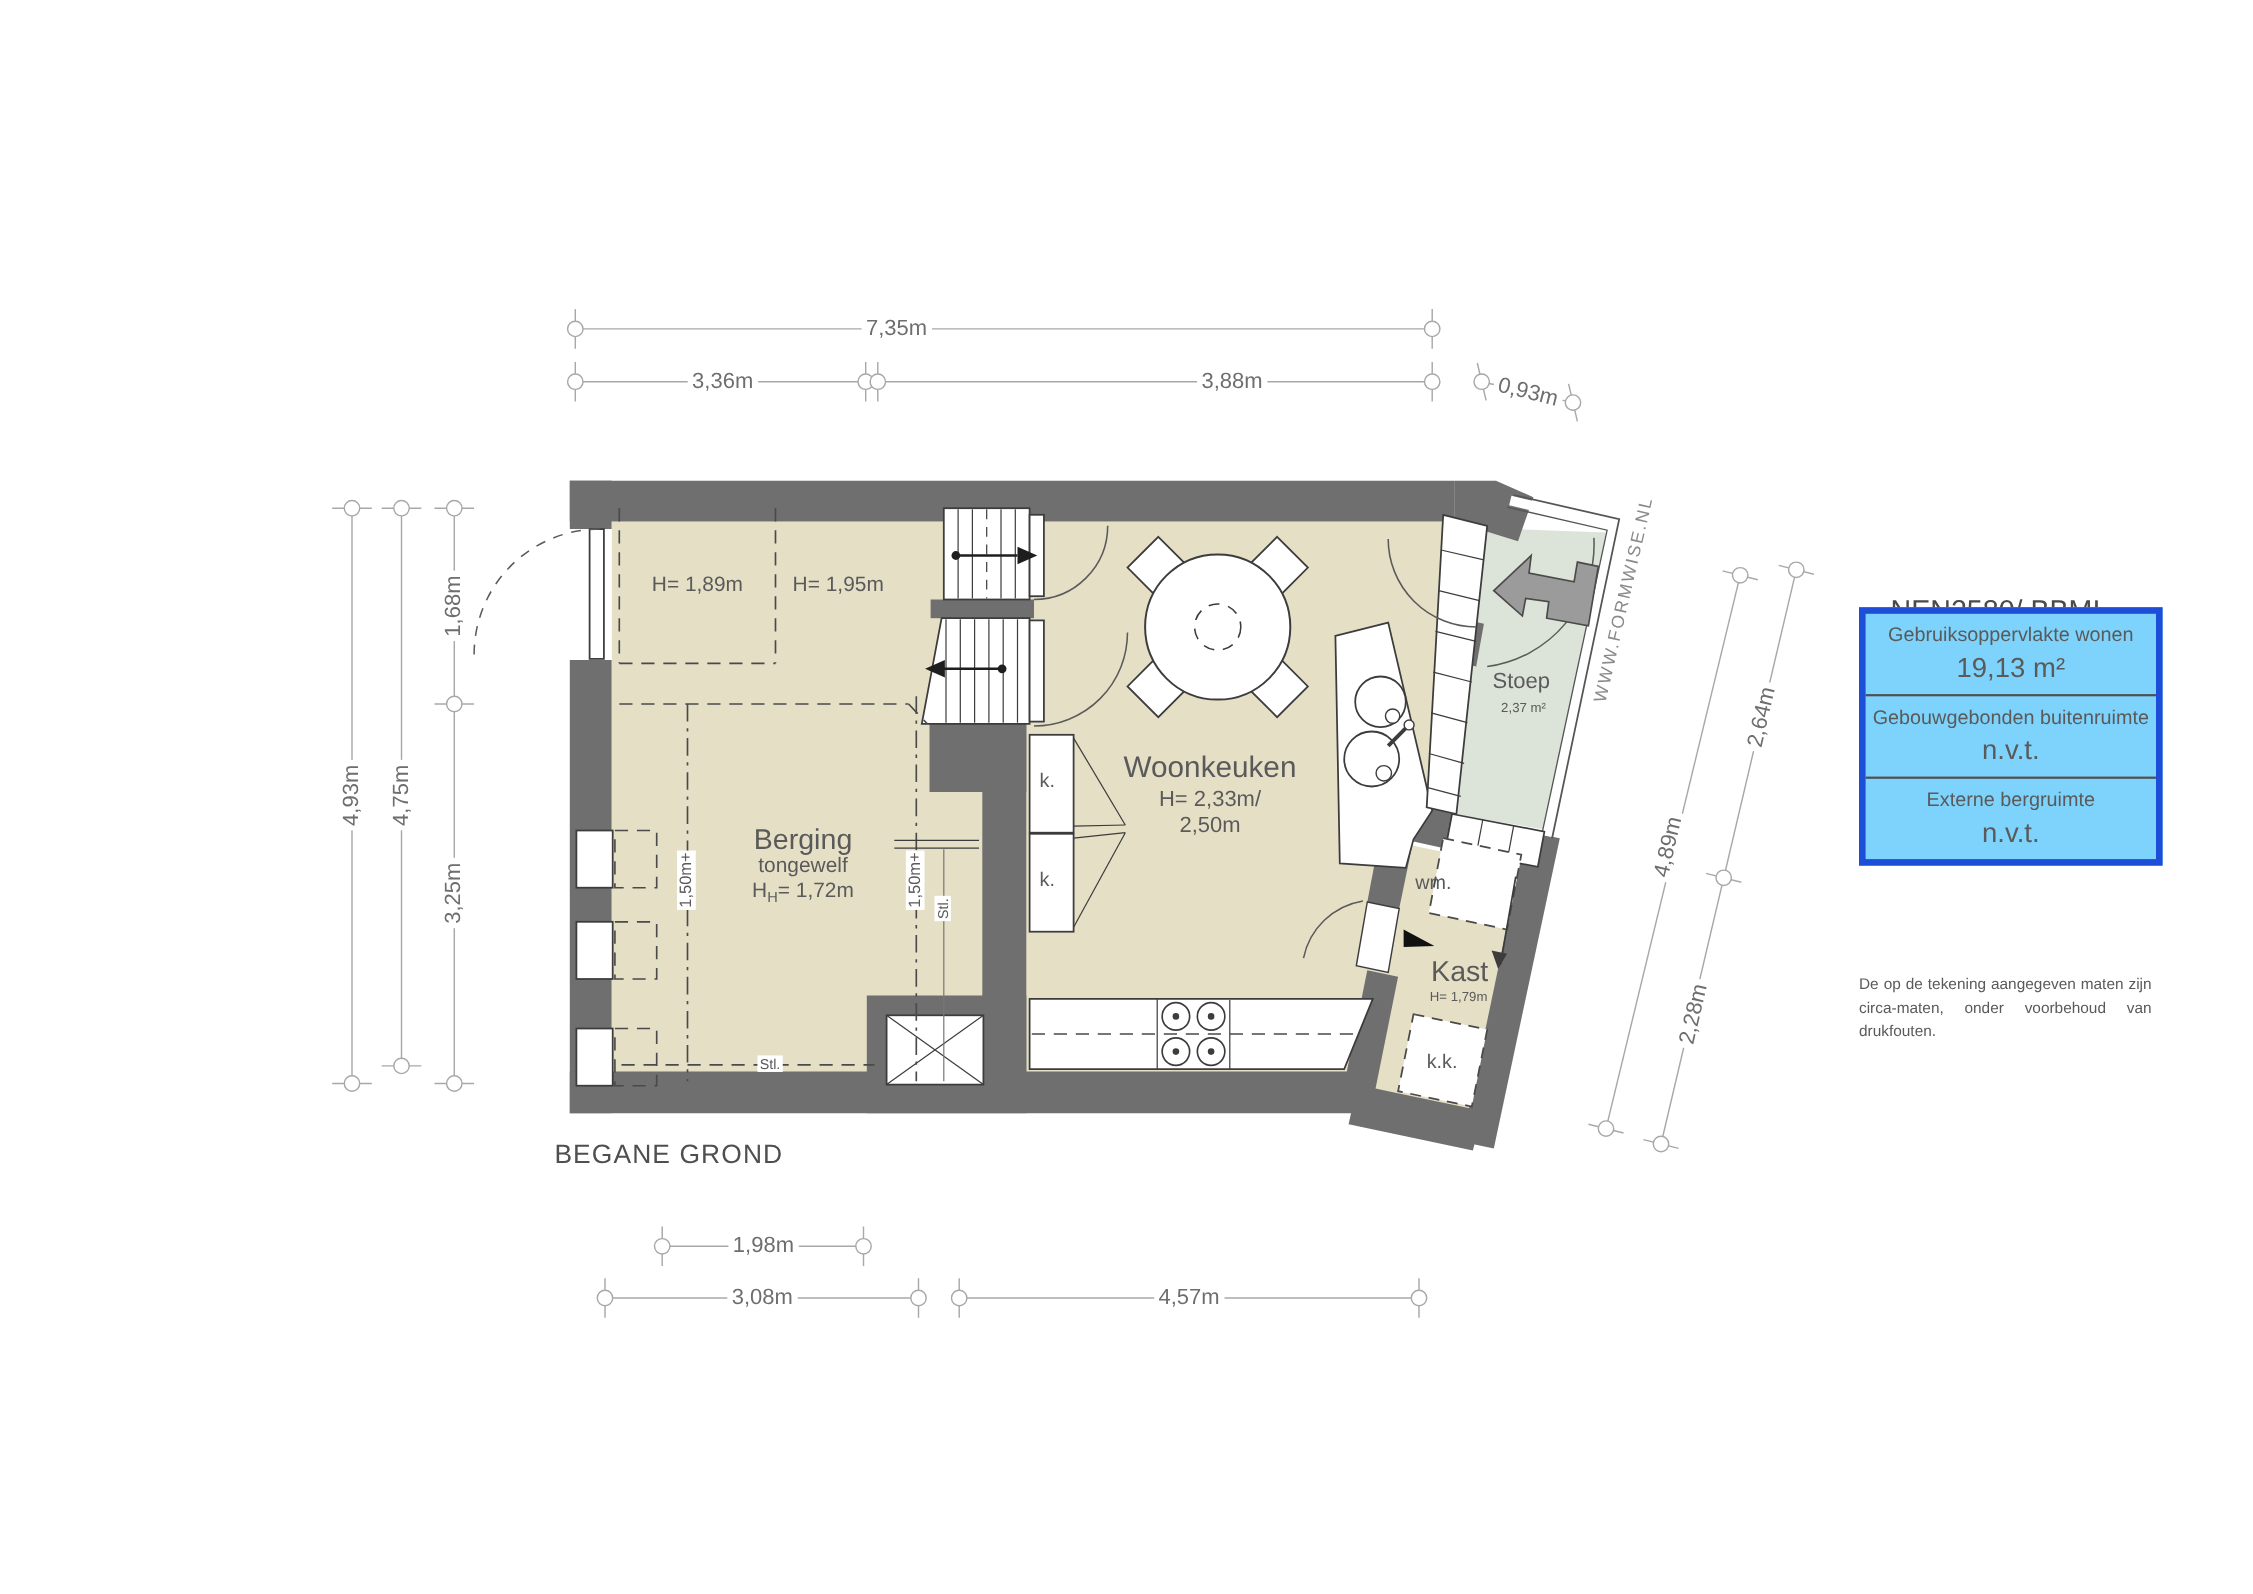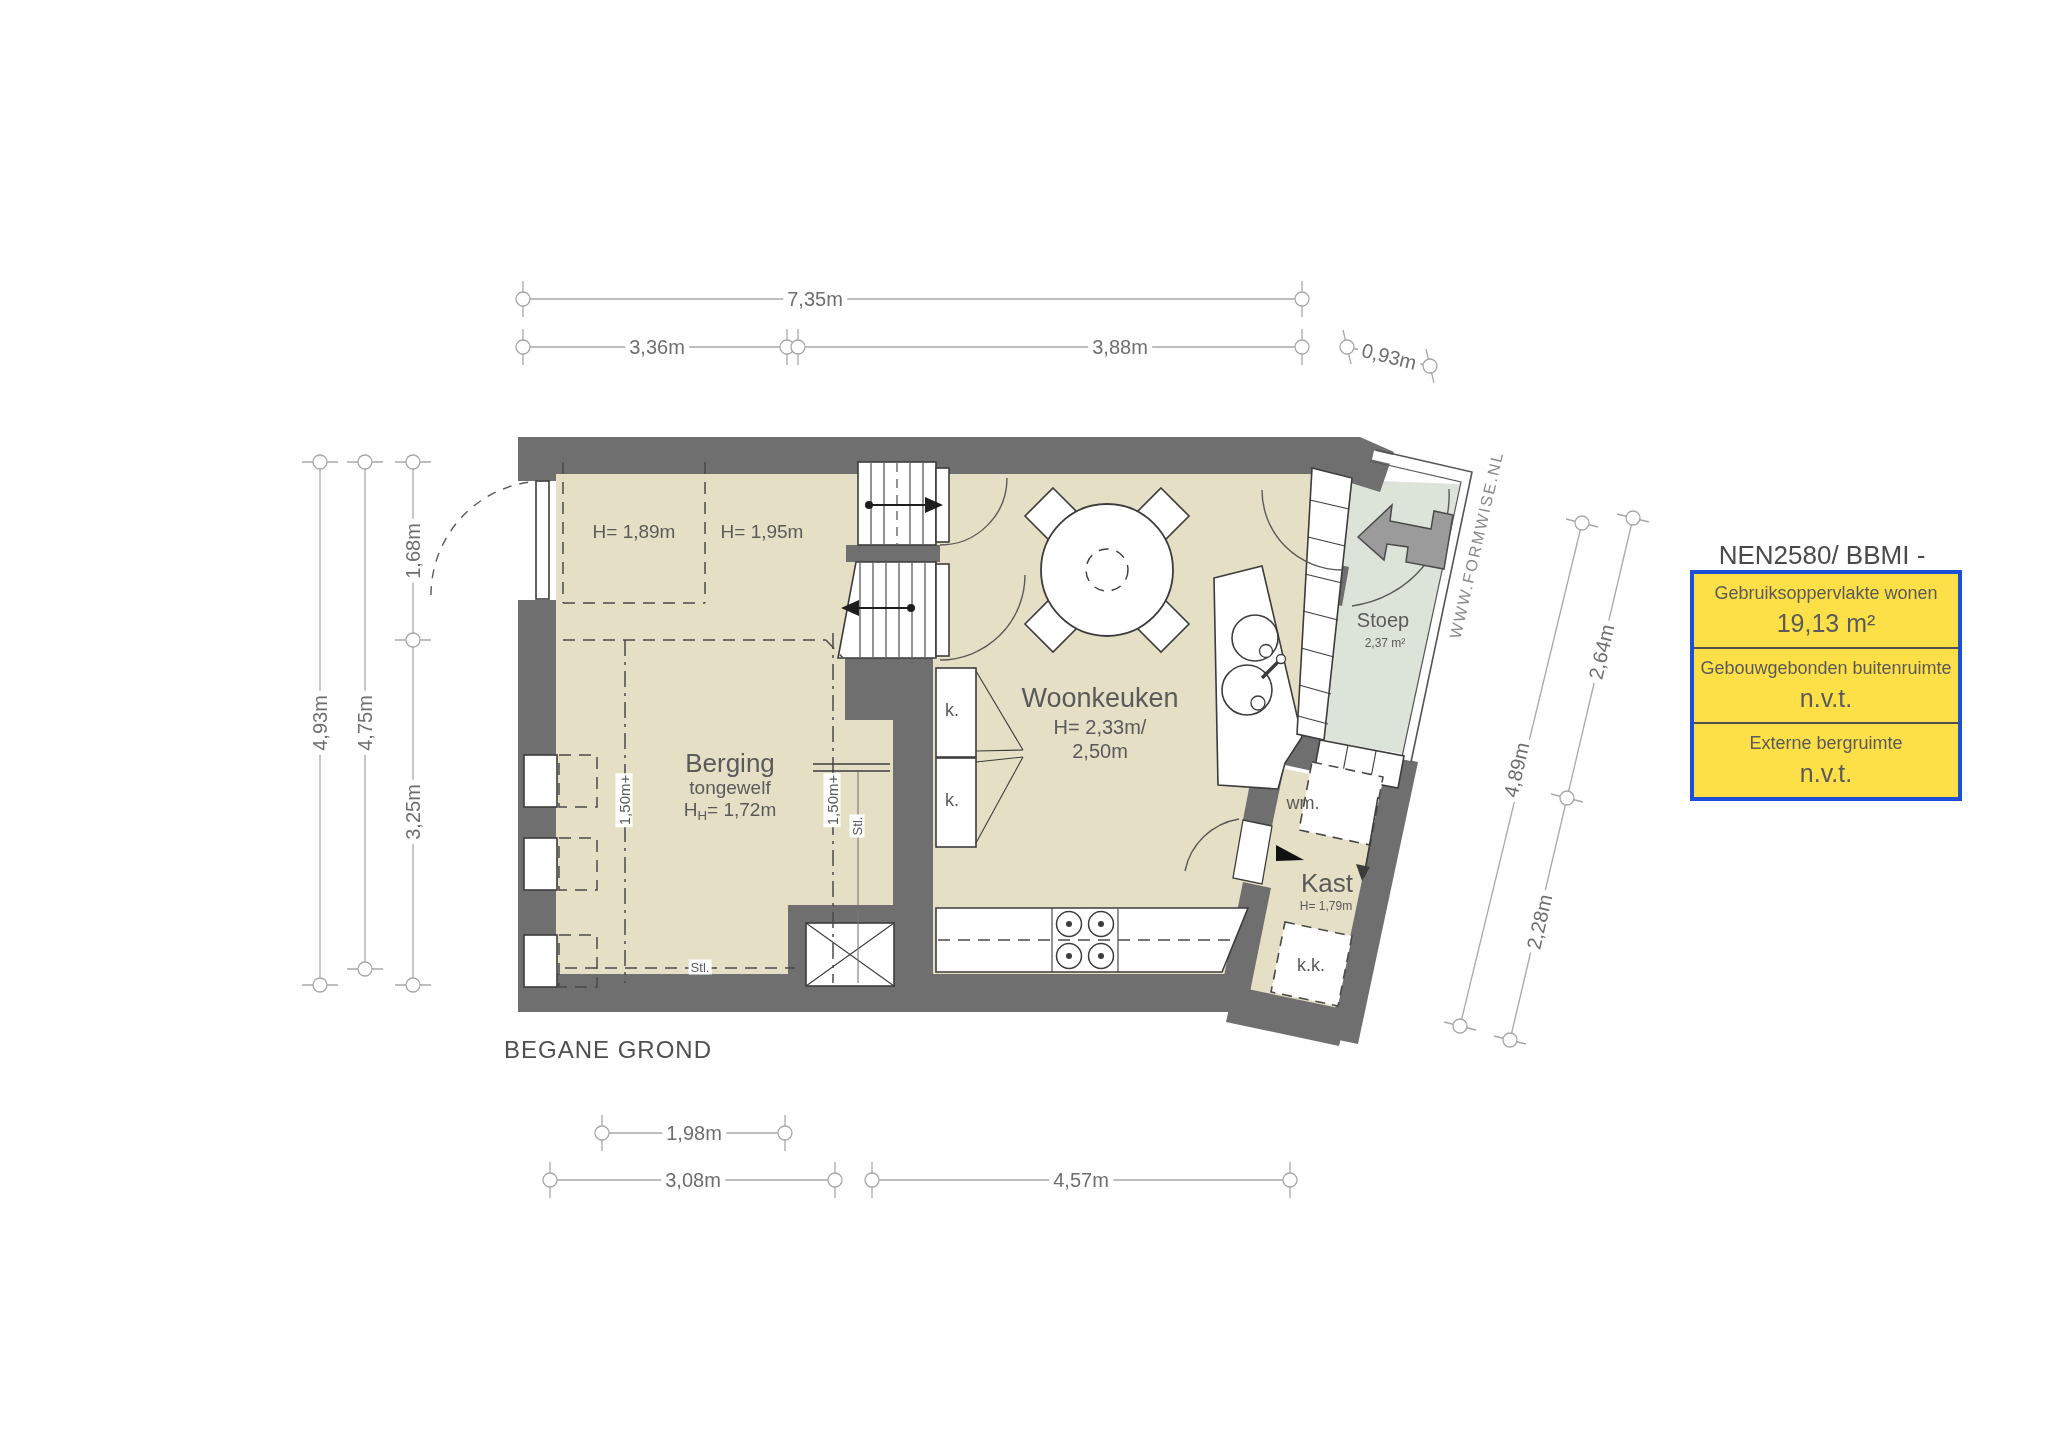--- a/index.html
+++ b/index.html
@@ -21,21 +21,21 @@
   .dim{font-size:20px;color:#6e6e6e;background:#fff;padding:0 4px;}
   .r90{transform:translate(-50%,-50%) rotate(-90deg);}
   .r77{transform:translate(-50%,-50%) rotate(-77deg);}
   .r13{transform:translate(-50%,-50%) rotate(14deg);}
   .room{font-size:26px;}
   .sub{font-size:19px;}
   .small{font-size:12px;}
   .tag{font-size:18px;}
   .tiny{font-size:13px;background:#fff;padding:0 2px;}
   .wm-txt{font-size:16px;letter-spacing:2px;color:#8a8a8a;}
-  #legend{position:absolute;left:1690px;top:570px;width:264px;border:4px solid #1d4ed8;z-index:5;background:#fde047;}
+  #legend{position:absolute;left:1690px;top:552px;width:264px;border:6px solid #1d4ed8;z-index:5;background:#7dd3fc;}
   .lrow{height:73px;border-bottom:2px solid #4f4f4f;text-align:center;color:#5a5a5a;}
   .lrow:last-child{border-bottom:none;}
   .llabel{font-size:18px;padding-top:9px;}
   .lvalue{font-size:25px;padding-top:5px;}
   #legend-title{position:absolute;left:1690px;top:540px;width:264px;text-align:center;
     font-size:26px;color:#4a4a4a;z-index:5;}
   #footnote{position:absolute;left:1690px;top:884px;width:266px;font-size:14px;line-height:1.55;
     color:#5a5a5a;text-align:justify;text-align-last:justify;z-index:5;}
   #plan-title{position:absolute;left:504px;top:1036px;font-size:24px;letter-spacing:1px;color:#4f4f4f;z-index:5;}
   sub{font-size:70%;}
@@ -346,14 +346,15 @@
     </div>
     <div class="lrow">
       <div class="llabel">Gebouwgebonden buitenruimte</div>
       <div class="lvalue">n.v.t.</div>
     </div>
     <div class="lrow">
       <div class="llabel">Externe bergruimte</div>
       <div class="lvalue">n.v.t.</div>
     </div>
   </div>
+  <div id="footnote">De op de tekening aangegeven maten zijn circa-maten, onder voorbehoud van drukfouten.</div>
 
 </div>
 
 </body></html>

